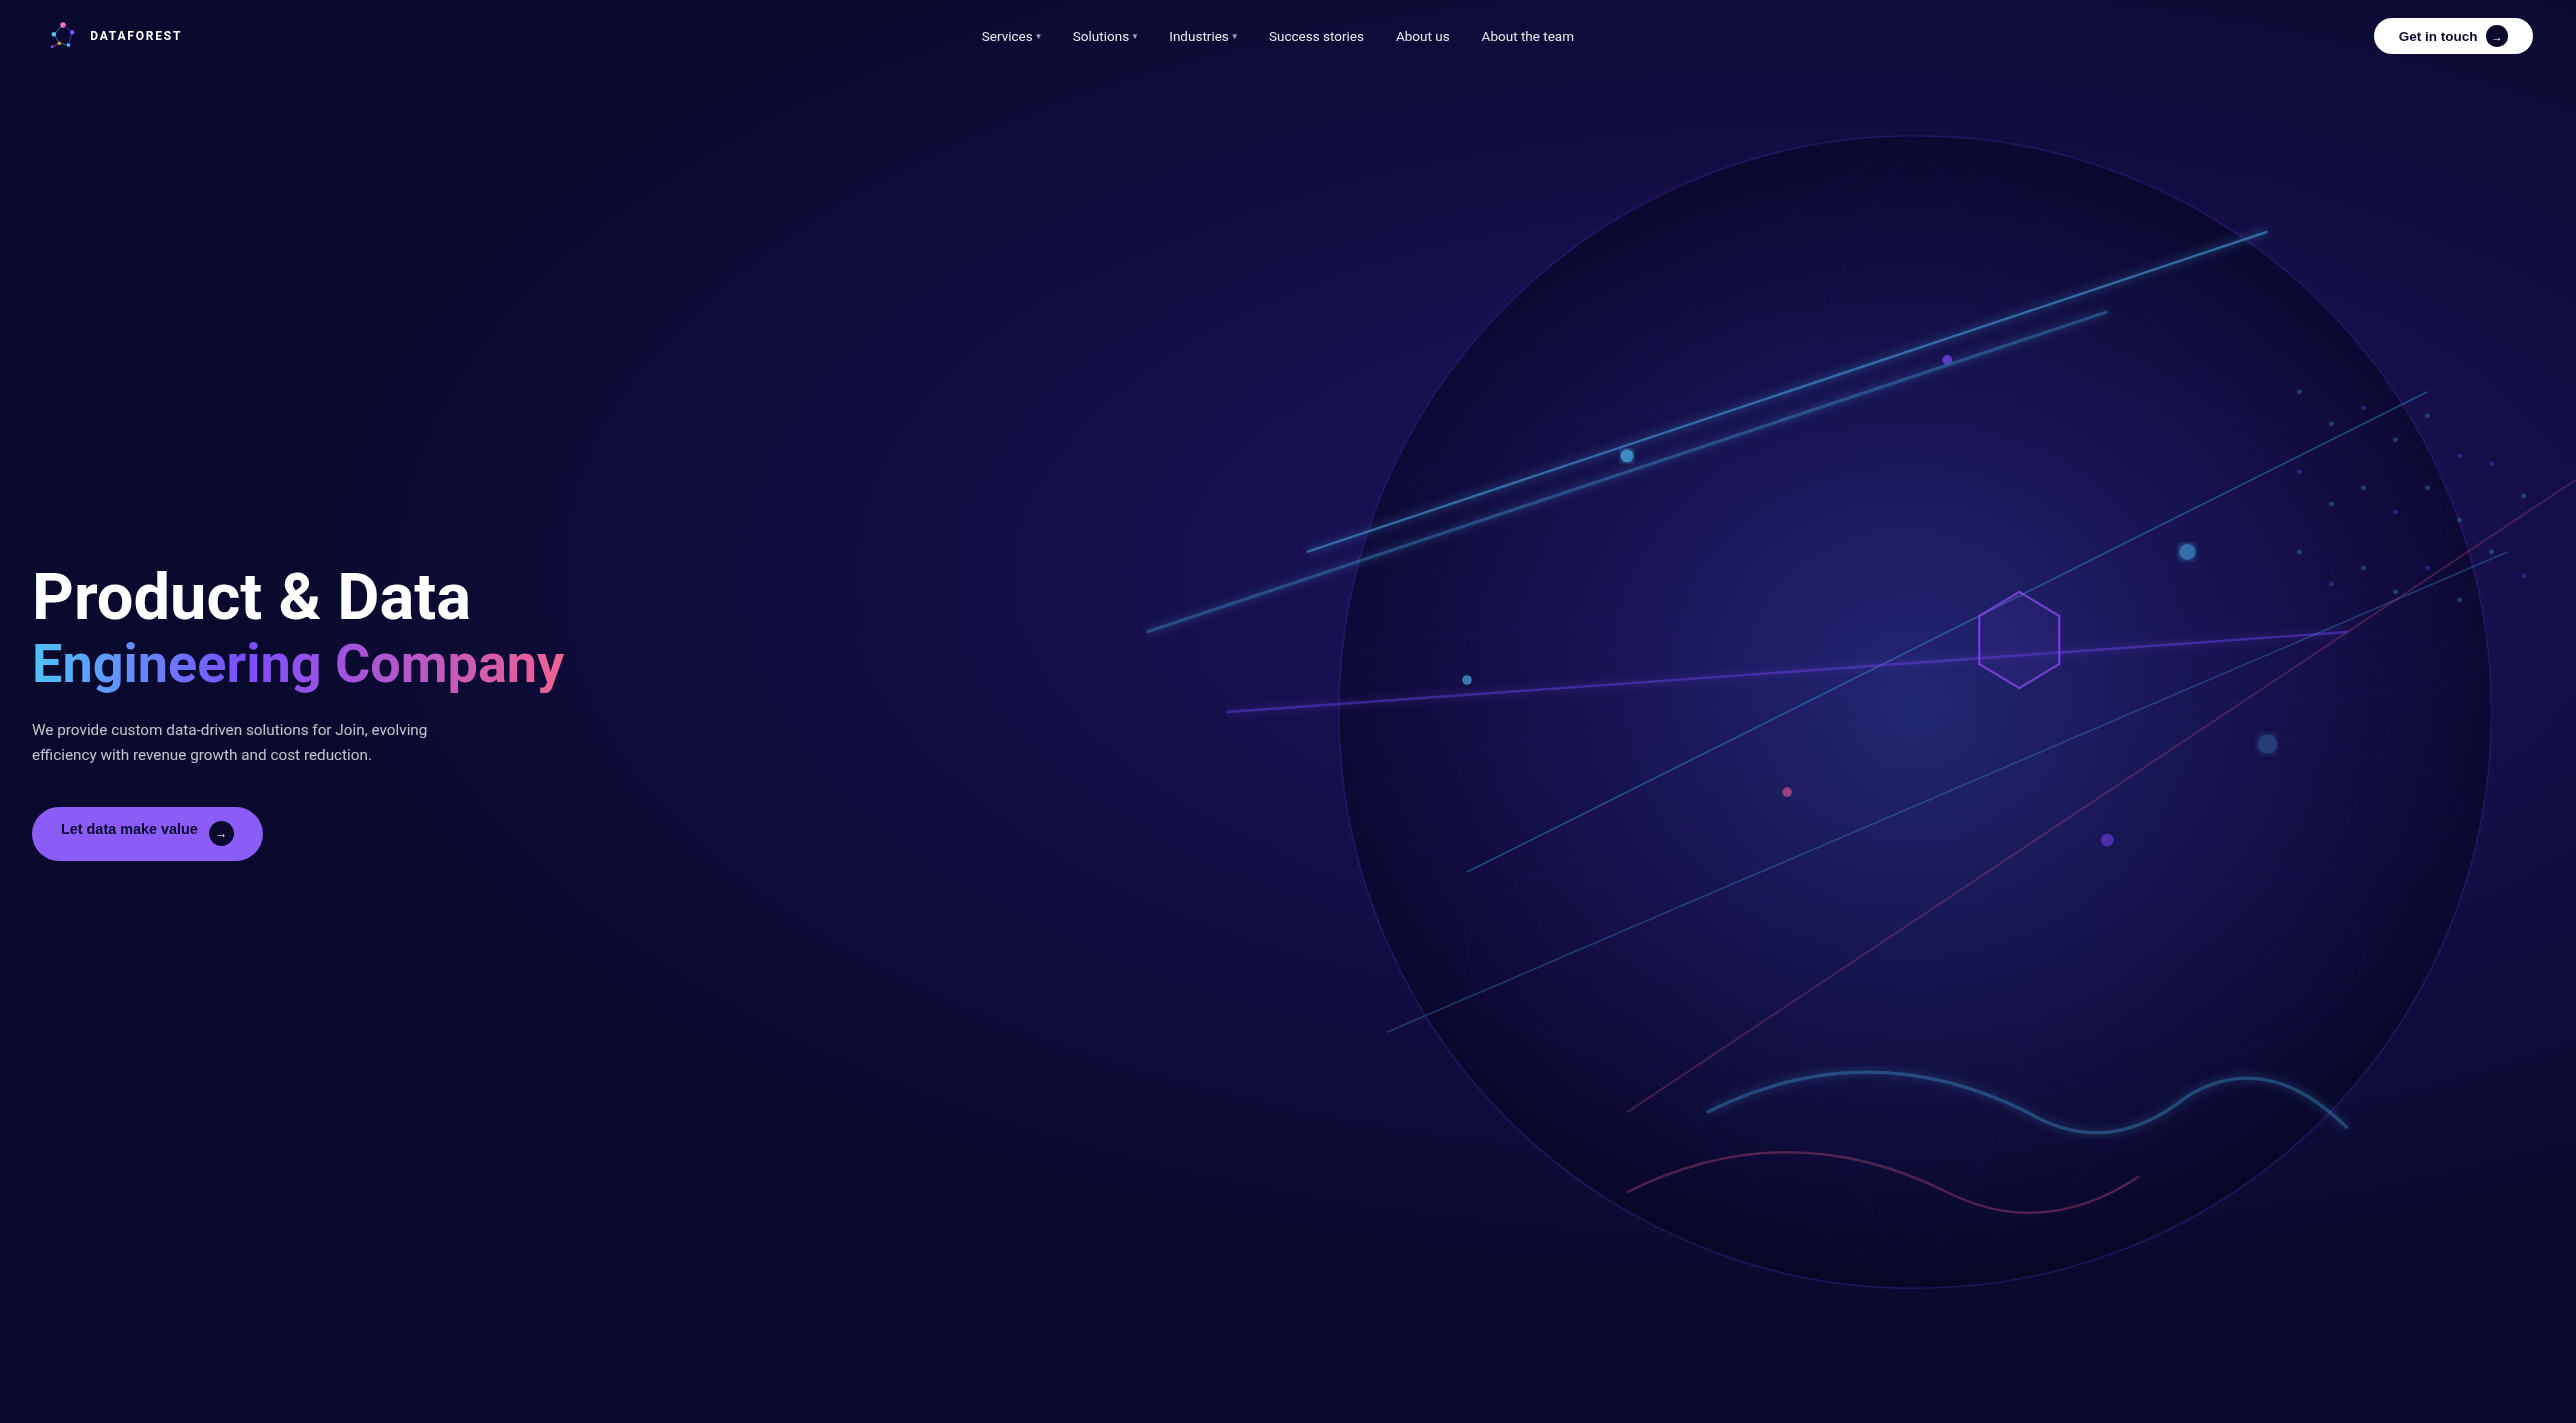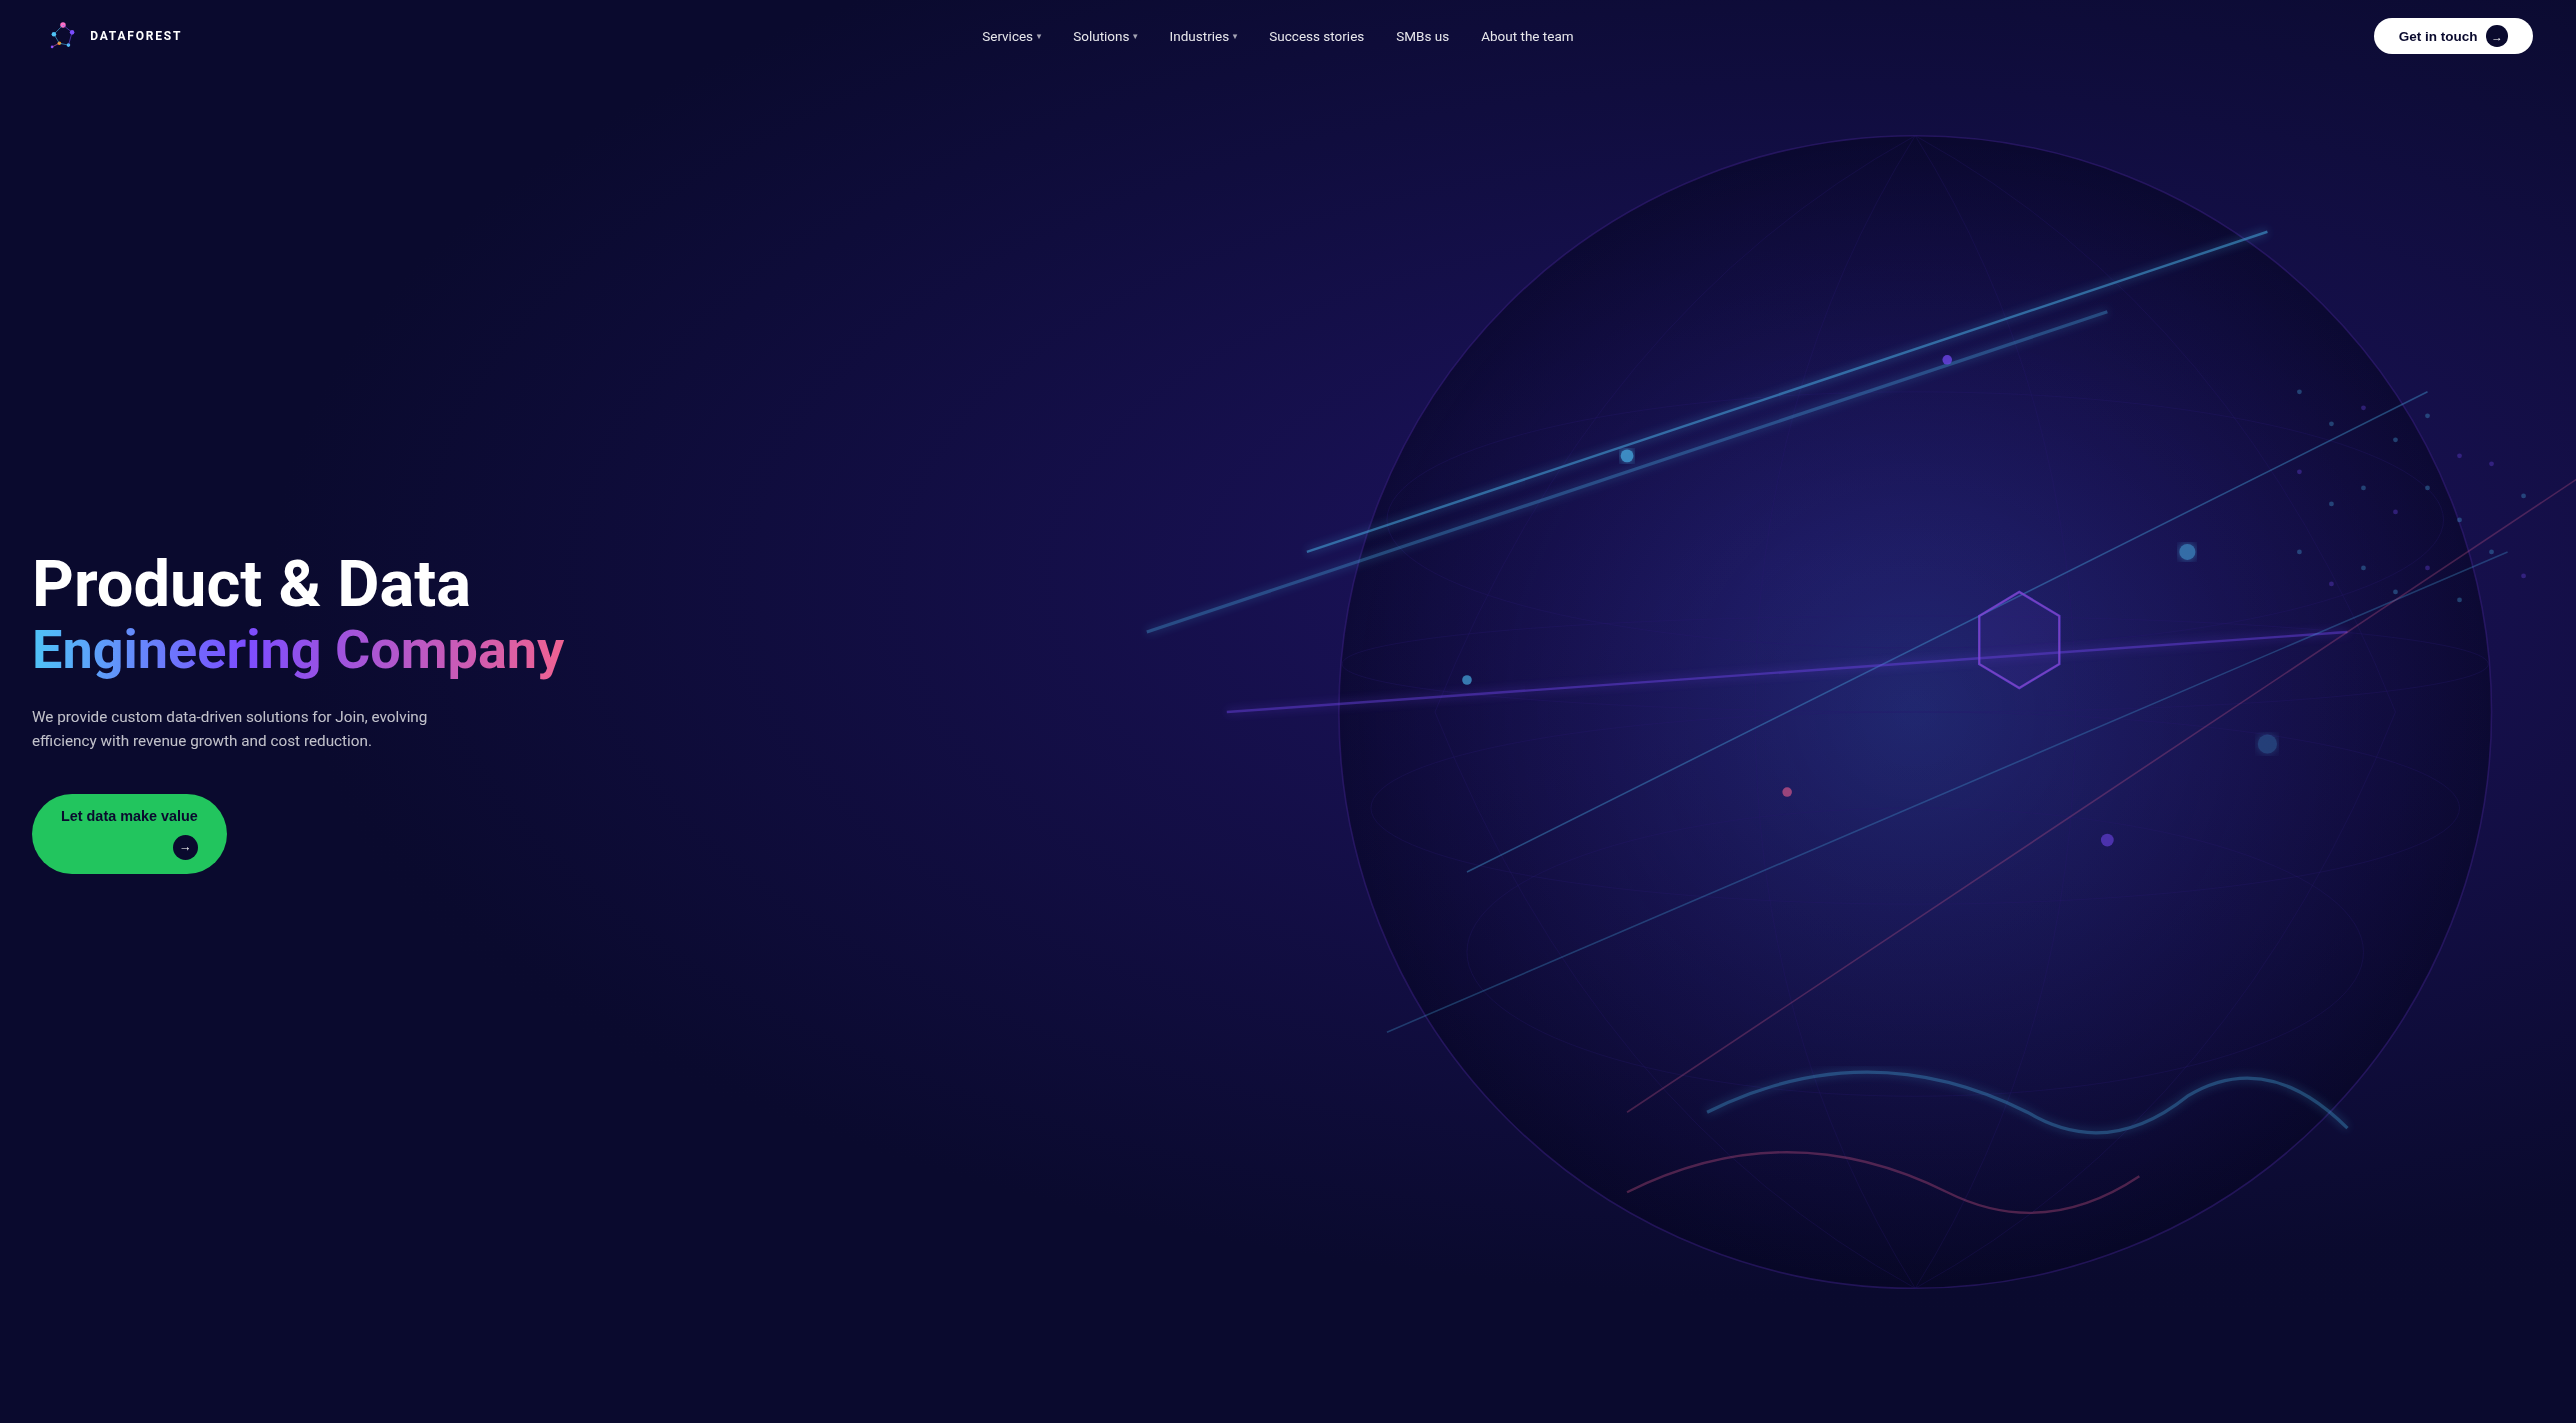--- a/index.html
+++ b/index.html
@@ -162,32 +162,31 @@
     .hero-subtitle {
       margin-top: 25px;
       font-size: 15.3px;
       color: rgba(255,255,255,0.75);
       line-height: 1.6;
       max-width: 450px;
     }
 
     .hero-cta {
       margin-top: 40px;
-      background: #22c55e;
+      background: #8b5cf6;
       color: #0a0a2e;
       border: none;
       border-radius: 45px;
       padding: 14.4px 29px;
       font-size: 14.4px;
       font-weight: 600;
       cursor: pointer;
       display: inline-flex;
-      align-items: flex-end;
+      align-items: flex-start;
       gap: 10.8px;
-      flex-direction: column;
     }
 
     .hero-cta .arrow-circle {
       width: 25px;
       height: 25px;
       border-radius: 50%;
       background: #0a0a2e;
       color: white;
       display: flex;
       align-items: center;
@@ -236,21 +235,21 @@
         <span class="chevron">▾</span>
       </a>
     </li>
     <li>
       <a href="#">
           <span>Success stories</span>
         </a>
     </li>
     <li>
       <a href="#">
-          <span>SMBs us</span>
+          <span>About us</span>
         </a>
     </li>
     <li>
       <a href="#">
           <span>About the team</span>
         </a>
     </li>
   </ul>
 
   <button class="cta-button">

